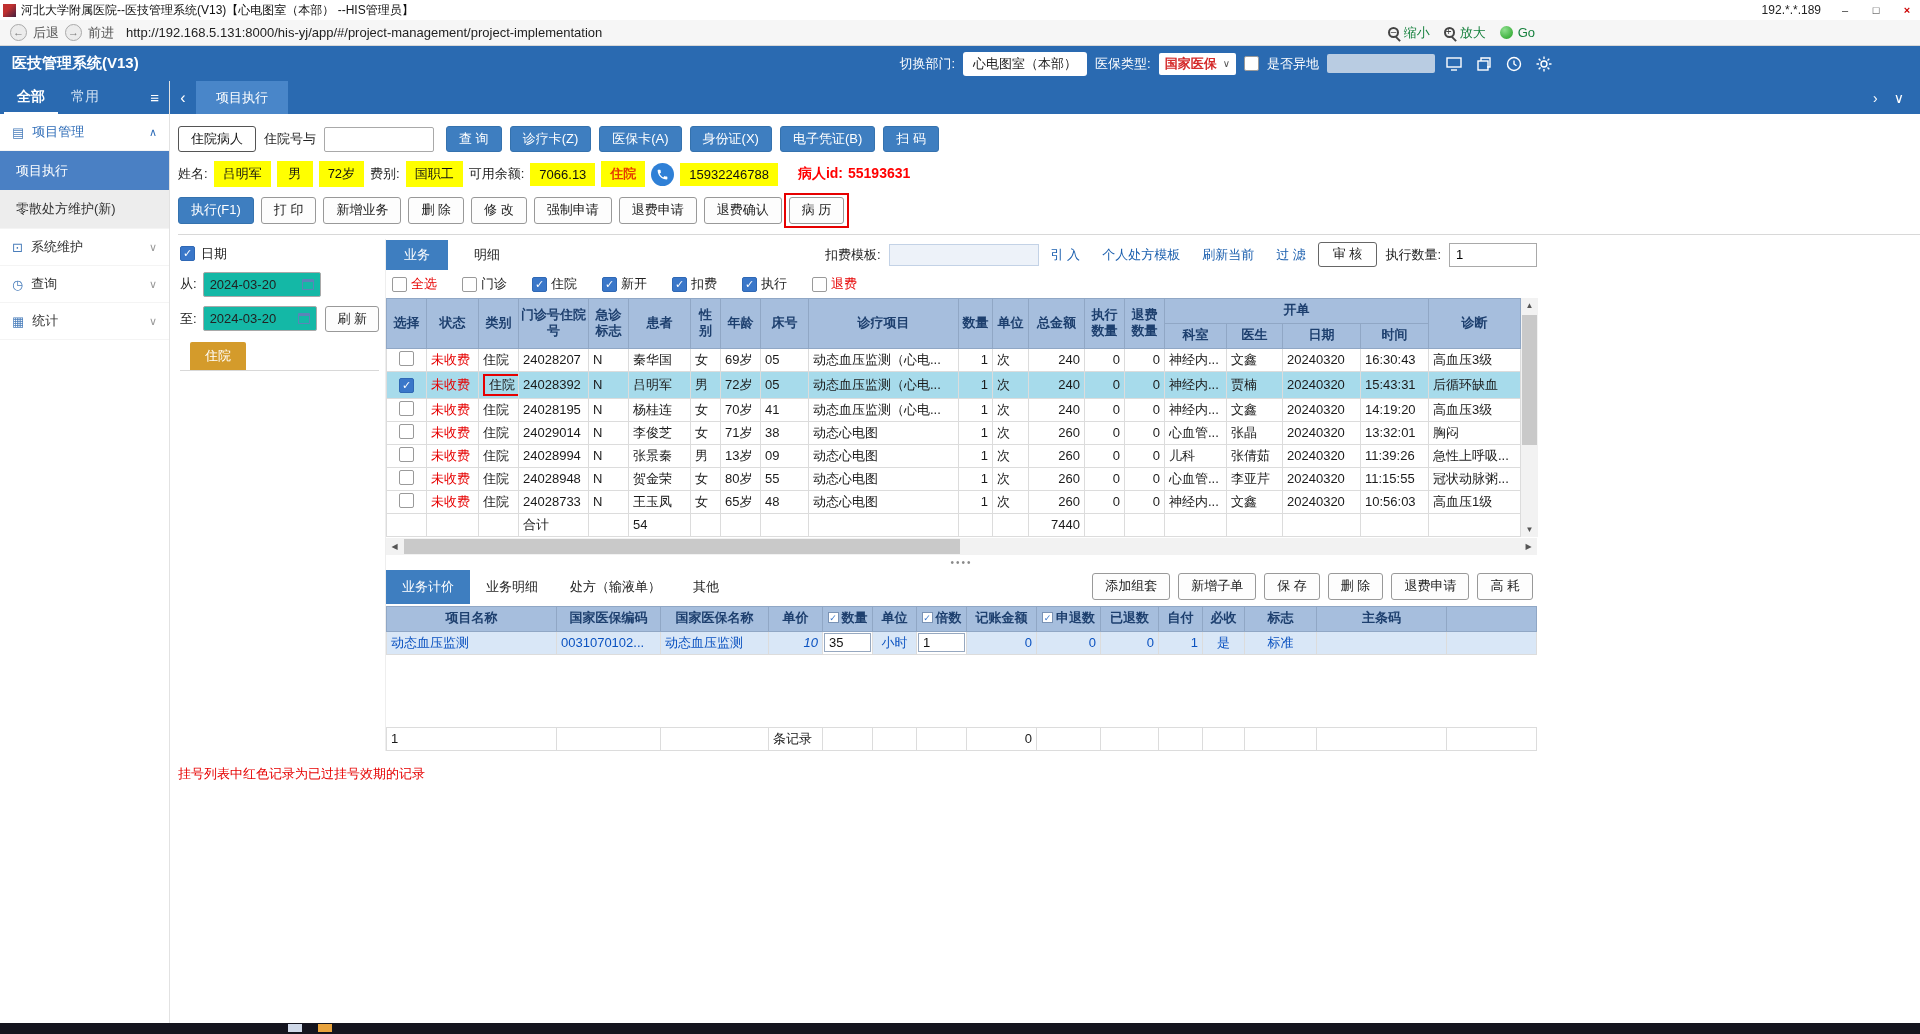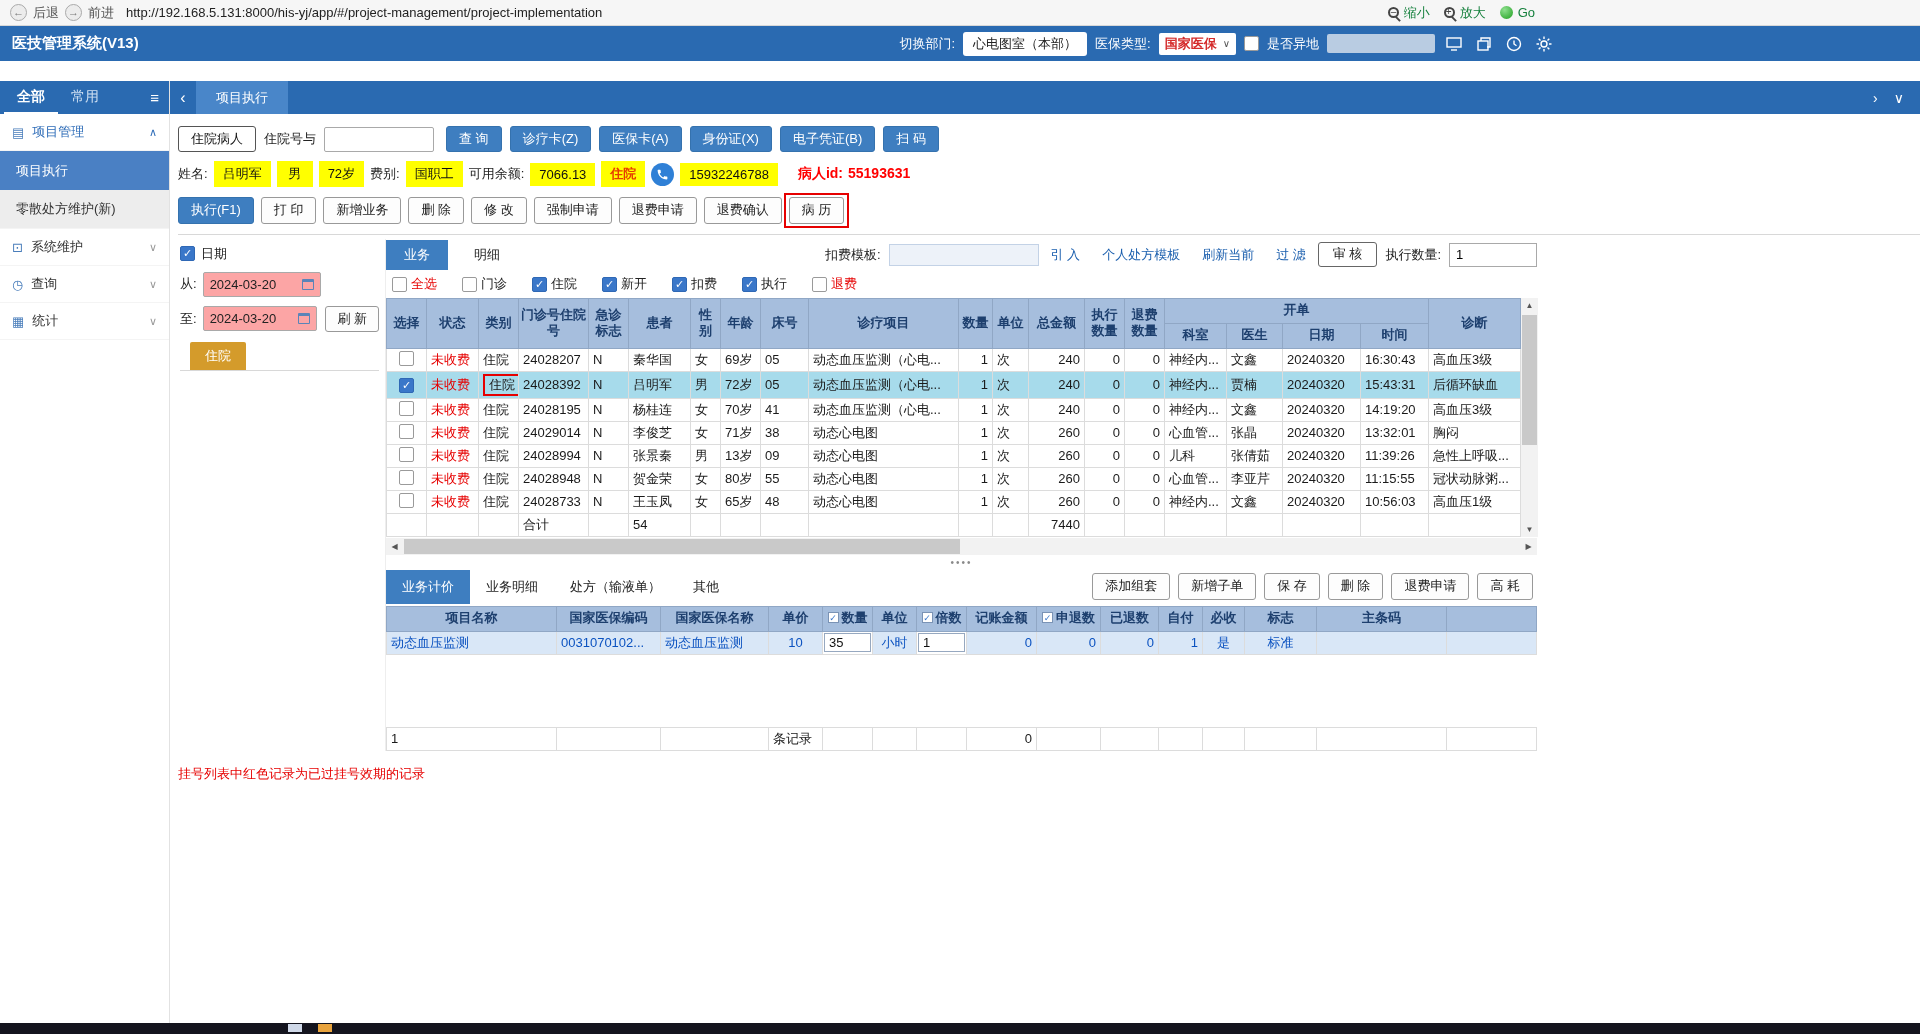--- a/index.html
+++ b/index.html
@@ -85,21 +85,21 @@
 .rowA { margin-top:12px; display:flex; gap:8px; align-items:center; }
 .search-btns { display:flex; gap:8px; margin-left:4px; }
 .rowB { margin-top:9px; display:flex; gap:6px; align-items:center; }
 .phone-ic { width:23px; height:23px; border-radius:50%; background:#2f80d6; display:inline-flex; align-items:center; justify-content:center; flex:none; }
 .rowC { margin-top:10px; display:flex; gap:7px; align-items:center; }
 
 
 .workspace { display:flex; margin-top:10px; border-top:1px solid #d8d8d8; padding-top:4px; }
 .left-panel { width:208px; flex:none; padding:6px 6px 0 2px; border-right:1px solid #eee; }
 .lp-row { display:flex; align-items:center; gap:6px; margin-bottom:9px; }
-.date-input { display:flex; align-items:center; justify-content:space-between; width:118px; height:25px; border:1px solid #a9a9a9; border-radius:2px; padding:0 6px; font-size:13px; color:#222; background:#fca5a5; }
+.date-input { display:flex; align-items:center; justify-content:space-between; width:118px; height:25px; border:1px solid #a9a9a9; border-radius:2px; padding:0 6px; font-size:13px; color:#222; background:#14b8a6; }
 .cal-icon { display:inline-block; width:12px; height:11px; border:1px solid #5b84b8; border-top:3px solid #5b84b8; border-radius:1px; }
 .btn.refresh { padding:4px 11px; margin-left:2px; }
 .lp-tabline { margin-top:10px; border-bottom:1px solid #d8d8d8; padding-left:10px; }
 .amber-tab { display:inline-block; background:#d49b2b; color:#fff; padding:5px 15px; font-size:13px; border-radius:2px 2px 0 0; }
 .lp-fields { margin-top:14px; }
 .flabel { width:56px; text-align:right; }
 .gray-input { display:inline-block; width:132px; height:24px; line-height:22px; background:#e9e9e9; border:1px solid #d2d2d2; padding:0 6px; font-size:13px; color:#333; white-space:nowrap; overflow:hidden; }
 
 
 .right-col { width:1151px; flex:none; display:flex; flex-direction:column; }
@@ -159,20 +159,29 @@
 .taskbar { position:absolute; left:0; right:0; bottom:0; height:11px; background:#14141e; }
 .tb-ic { position:absolute; bottom:2px; width:14px; height:8px; }
 .tb-ic.a { left:288px; background:#cfd8e8; }
 .tb-ic.b { left:318px; background:#e8a33d; }
 </style>
 </head>
 <body>
 
 <div class="screen">
 
+  <div class="titlebar">
+    <span class="title-logo"></span>
+    <span>河北大学附属医院--医技管理系统(V13)【心电图室（本部） --HIS管理员】</span>
+    <span class="flex-sp"></span>
+    <span class="title-ip">192.*.*.189</span>
+    <span class="win-btn">–</span>
+    <span class="win-btn">□</span>
+    <span class="win-btn close">×</span>
+  </div>
 
   <div class="browserbar">
     <span class="navc">←</span>
     <span>后退</span>
     <span class="navc">→</span>
     <span>前进</span>
     <span class="url">http://192.168.5.131:8000/his-yj/app/#/project-management/project-implementation</span>
     <span class="flex-sp"></span>
     <span class="browser-right">
       <span class="zoom-item">
@@ -704,21 +713,21 @@
                     <th>标志</th>
                     <th>主条码</th>
                     <th></th>
                   </tr>
                 </thead>
               <tbody>
                   <tr>
                     <td style="text-align: left;">动态血压监测</td>
                     <td style="text-align: left;">0031070102...</td>
                     <td style="text-align: left;">动态血压监测</td>
-                    <td style="text-align: center;">10</td>
+                    <td style="text-align: right; font-style: italic;">10</td>
                     <td class="edit-cell">
                       <span class="edit-box">35</span>
                     </td>
                     <td style="text-align: center;">小时</td>
                     <td class="edit-cell">
                       <span class="edit-box">1</span>
                     </td>
                     <td style="text-align: right;">0</td>
                     <td style="text-align: right;">0</td>
                     <td style="text-align: right;">0</td>

